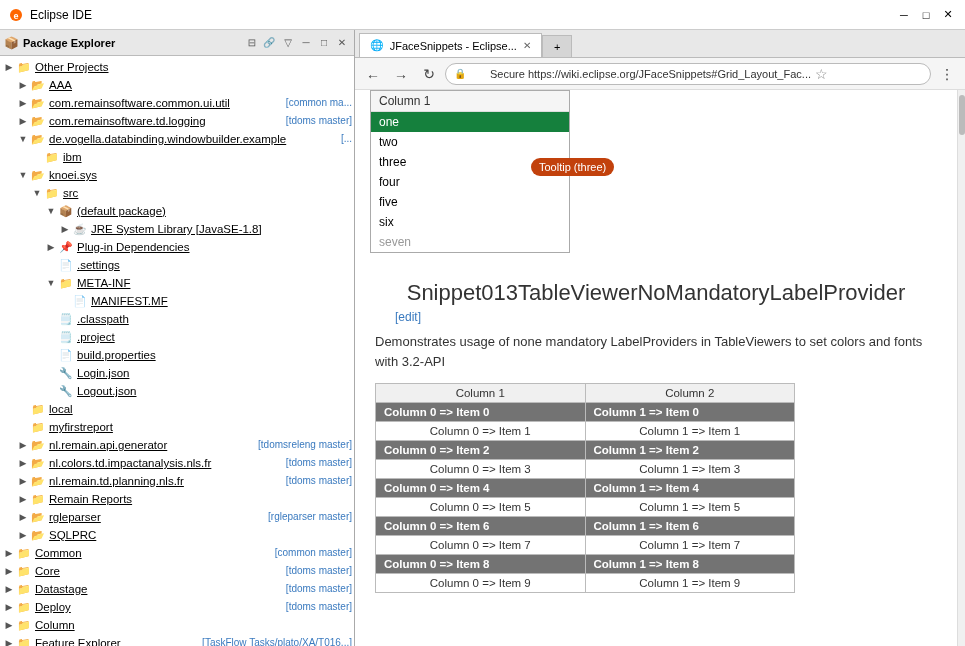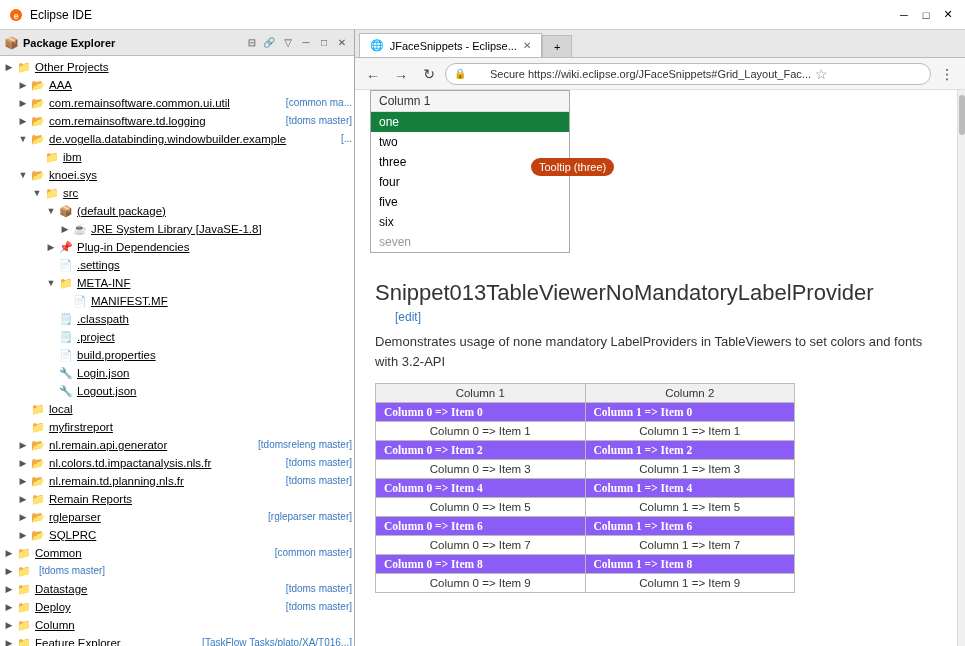--- a/index.html
+++ b/index.html
@@ -165,29 +165,29 @@
       font-size: 11px;
       border-radius: 9px;
       z-index: 200;
       pointer-events: none;
       margin-left: 21px;
     }
 
     
     .content-area { padding: 10px 20px; }
 
-    .snippet-title { font-size: 22px; color: #333; font-weight: normal; margin-bottom: 4px; word-break: break-all; }
+    .snippet-title { font-size: 22px; color: #333; font-weight: normal; margin-bottom: 4px; word-break: break-all; text-align: center; }
     .edit-link { color: #3a7abf; font-size: 12px; text-decoration: none; margin-bottom: 8px; display: block; padding-left: 20px; }
     .snippet-desc { font-size: 13px; color: #333; line-height: 1.5; margin-bottom: 12px; }
 
     
     .data-table { border: 1px solid #bbb; border-collapse: collapse; width: 420px; margin-top: 4px; }
     .data-table th, .data-table td { border: 1px solid #bbb; padding: 3px 8px; font-size: 11.5px; }
     .data-table th { background: #f0f0f0; font-weight: normal; color: #333; }
-    .row-red { background: #8b5cf6; color: #fff; font-weight: bold; font-family: Liberation Serif, serif; }
+    .row-red { background: #737373; color: #fff; font-weight: bold; }
     .row-normal { background: #fff; color: #333; text-align: center; }
 
     
     ::-webkit-scrollbar { width: 8px; }
     ::-webkit-scrollbar-track { background: #f0f0f0; }
     ::-webkit-scrollbar-thumb { background: #bbb; border-radius: 4px; }
 
     
     .browser-scroll { width: 8px; background: #f0f0f0; border-left: 1px solid #ddd; position: relative; }
     .browser-scroll-thumb { position: absolute; top: 5px; left: 1px; width: 6px; height: 40px; background: #bbb; border-radius: 3px; }
@@ -373,20 +373,21 @@
         </div>
         <div class="tree-item indent-0">
           <span class="tree-arrow">▶</span>
           <span class="tree-icon">📁</span>
           <span class="tree-label">Common</span>
           <span class="tag"> [common master]</span>
         </div>
         <div class="tree-item indent-0">
           <span class="tree-arrow">▶</span>
           <span class="tree-icon">📁</span>
+          <span class="tree-label">Core</span>
           <span class="tag"> [tdoms master]</span>
         </div>
         <div class="tree-item indent-0">
           <span class="tree-arrow">▶</span>
           <span class="tree-icon">📁</span>
           <span class="tree-label">Datastage</span>
           <span class="tag"> [tdoms master]</span>
         </div>
         <div class="tree-item indent-0">
           <span class="tree-arrow">▶</span>

